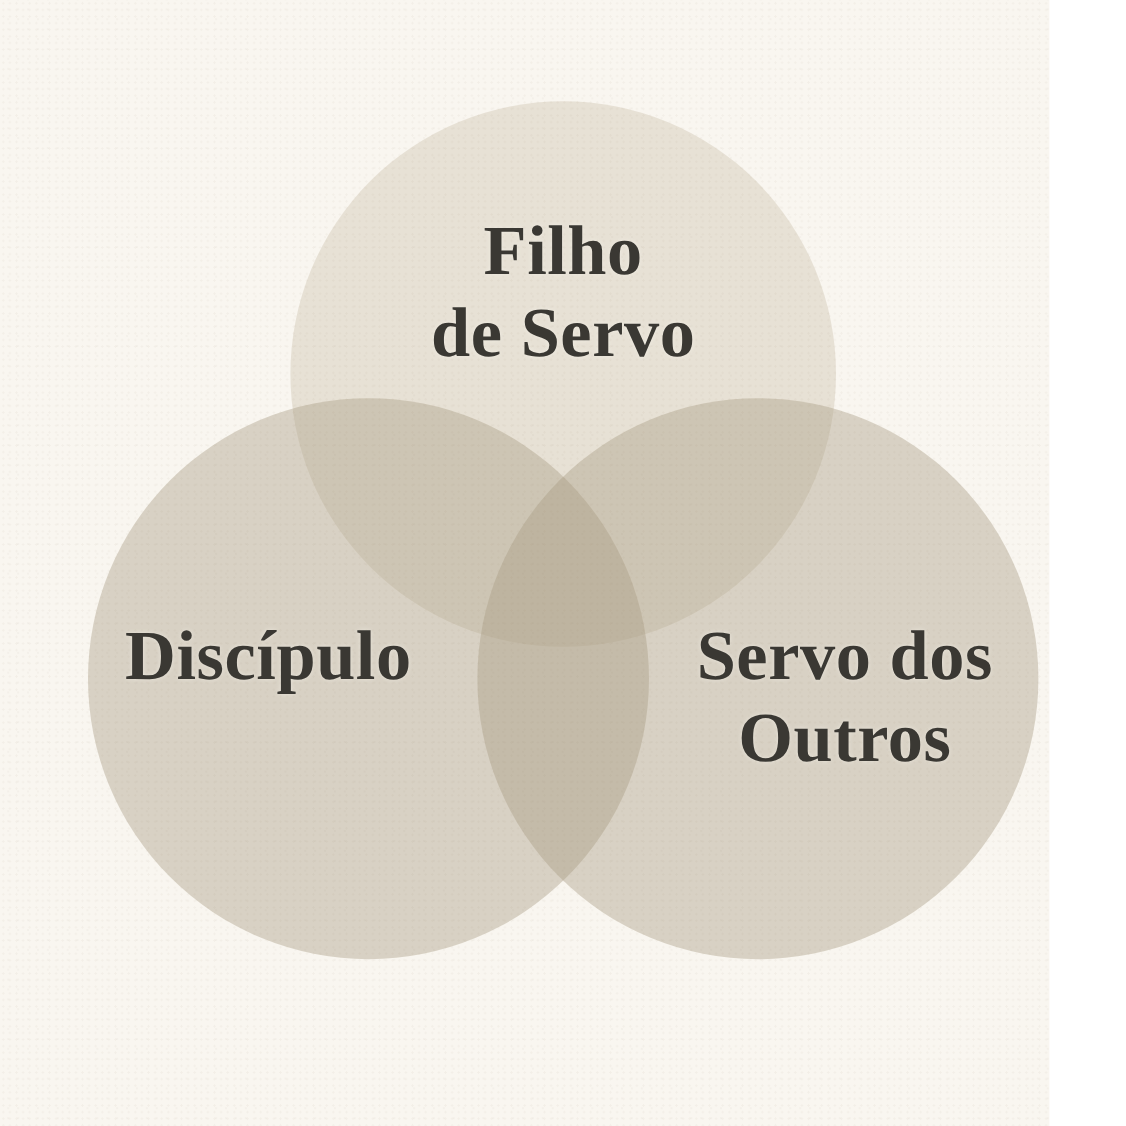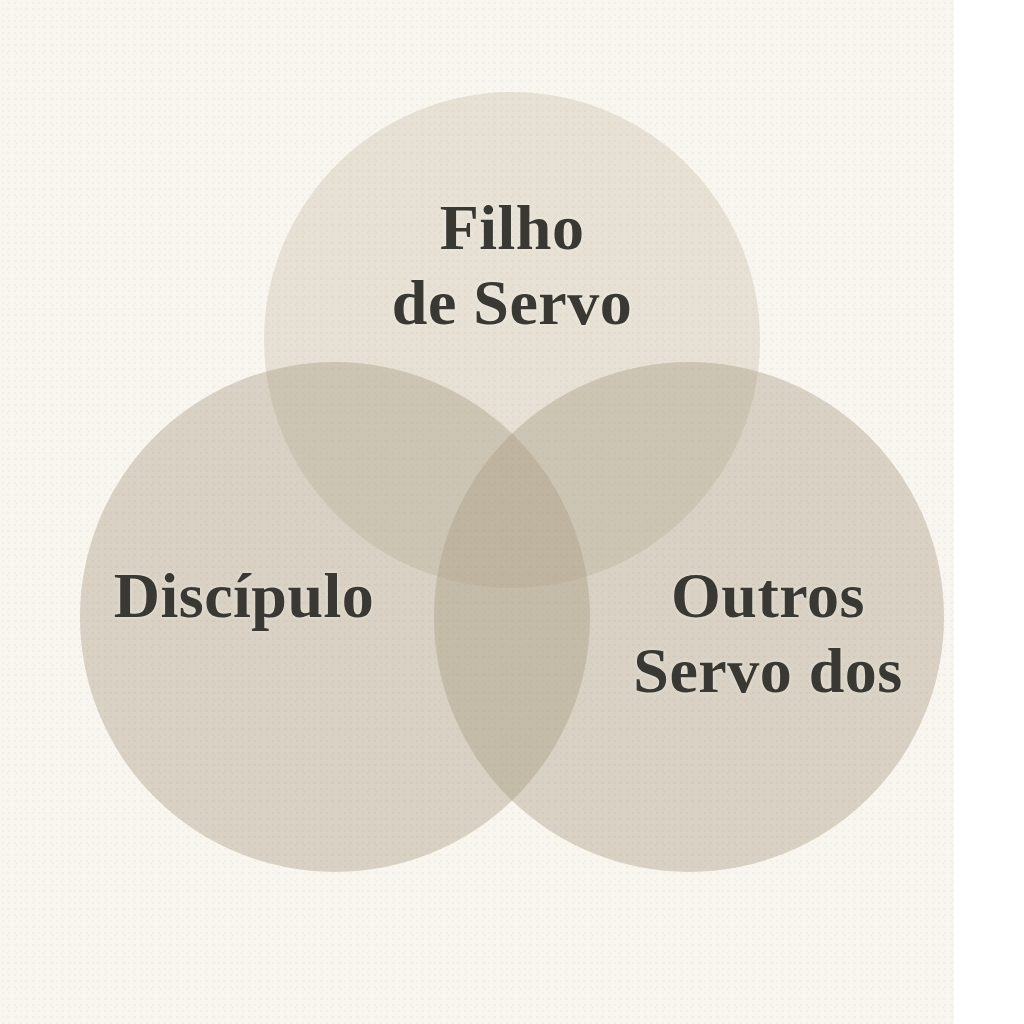--- a/index.html
+++ b/index.html
@@ -97,18 +97,18 @@
   <div class="label label-top">
     <span>Filho</span>
     <span>de Servo</span>
   </div>
 
   <div class="label label-left">
     <span>Discípulo</span>
   </div>
 
   <div class="label label-right">
+    <span>Servo dos</span>
     <span>Outros</span>
-    <span>Servo dos</span>
   </div>
 
   <div class="texture"></div>
 </div>
 
 </body></html>

